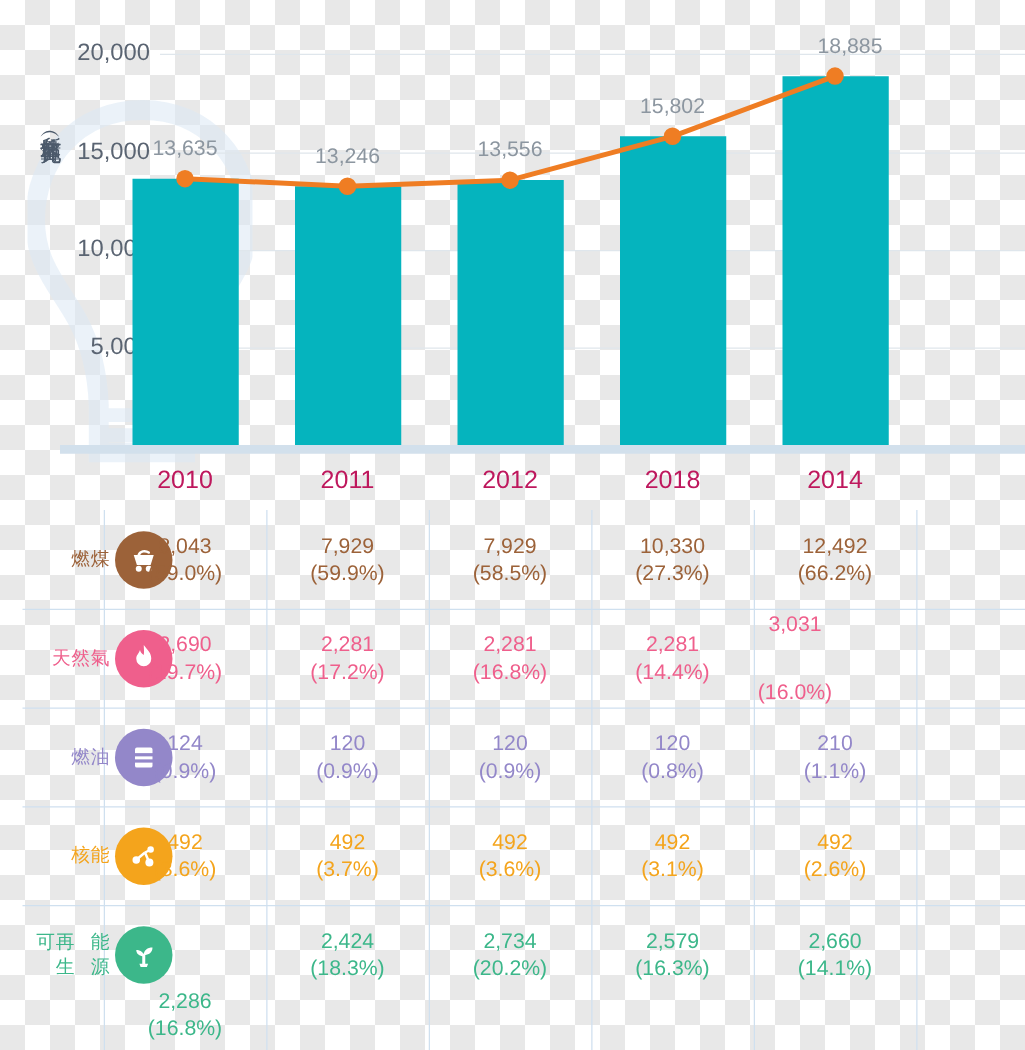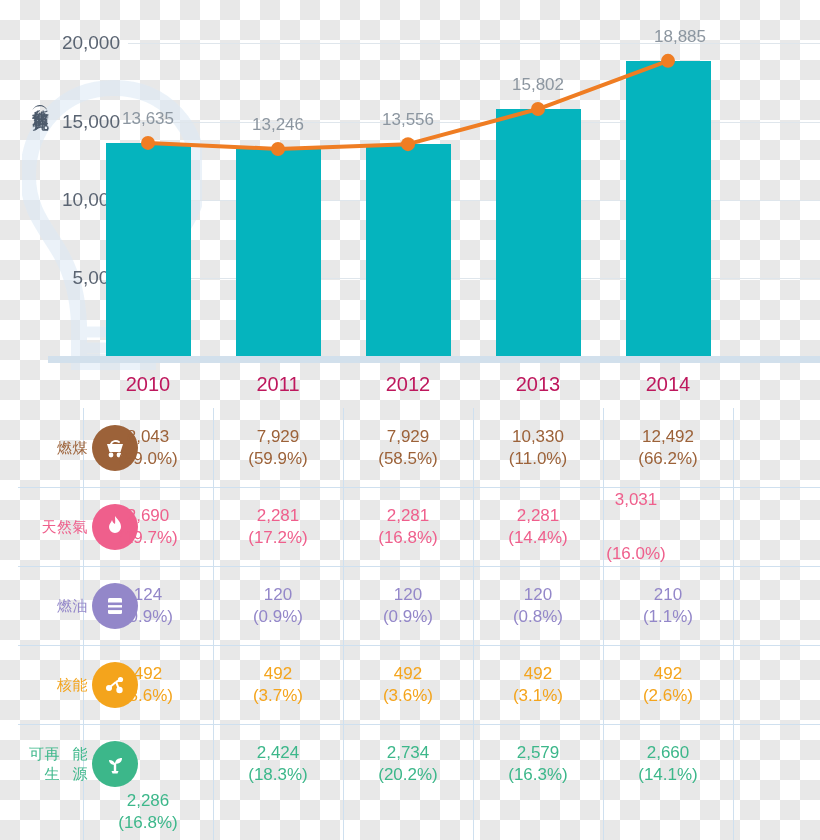--- a/index.html
+++ b/index.html
@@ -101,21 +101,21 @@
         <circle cx="408" cy="144.1480930232558" r="7" fill="#ef7d23"></circle>
         <circle cx="538" cy="109.04781395348837" r="7" fill="#ef7d23"></circle>
         <circle cx="668" cy="60.86697674418605" r="7" fill="#ef7d23"></circle>
       </svg>
   </div>
 
   <div class="xaxis" id="xaxis-host">
       <div class="xtick" style="left: 148px;">2010</div>
       <div class="xtick" style="left: 278px;">2011</div>
       <div class="xtick" style="left: 408px;">2012</div>
-      <div class="xtick" style="left: 538px;">2013</div>
+      <div class="xtick" style="left: 538px;">2018</div>
       <div class="xtick" style="left: 668px;">2014</div>
     </div>
 
   <div class="table" id="table-host">
       <div class="vline" style="left: 83px;"></div>
       <div class="vline" style="left: 213px;"></div>
       <div class="vline" style="left: 343px;"></div>
       <div class="vline" style="left: 473px;"></div>
       <div class="vline" style="left: 603px;"></div>
       <div class="vline" style="left: 733px;"></div>
@@ -138,21 +138,21 @@
         <div class="cell" style="left: 278px; color: rgb(156, 98, 57);">
           <div>7,929</div>
           <div>(59.9%)</div>
         </div>
         <div class="cell" style="left: 408px; color: rgb(156, 98, 57);">
           <div>7,929</div>
           <div>(58.5%)</div>
         </div>
         <div class="cell" style="left: 538px; color: rgb(156, 98, 57);">
           <div>10,330</div>
-          <div>(11.0%)</div>
+          <div>(27.3%)</div>
         </div>
         <div class="cell" style="left: 668px; color: rgb(156, 98, 57);">
           <div>12,492</div>
           <div>(66.2%)</div>
         </div>
       </div>
       <div class="hline" style="top: 79px;"></div>
       <div class="row" style="top: 79px;">
         <div class="rowlabel" style="color: rgb(239, 95, 140);">
           <div>天然氣</div>

